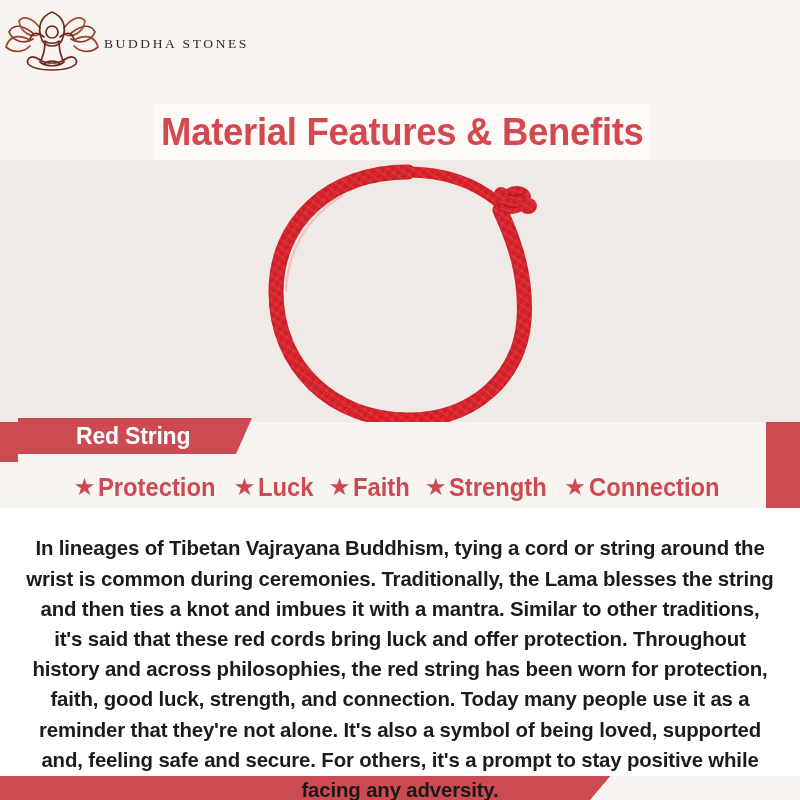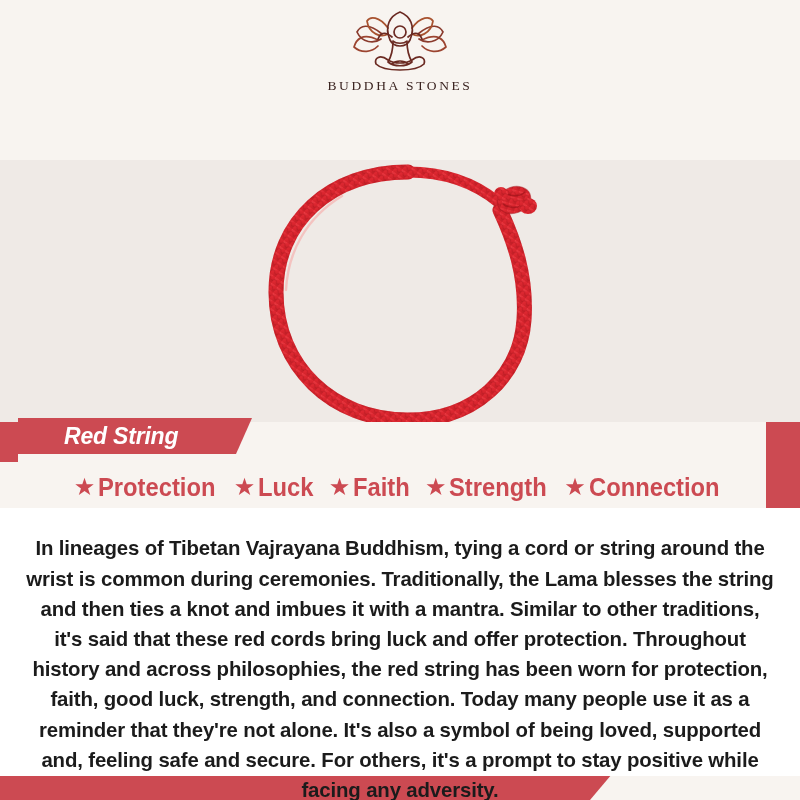--- a/index.html
+++ b/index.html
@@ -67,21 +67,21 @@
     width: 800px;
     height: 106px;
     background: #f8f4f0;
   }
   .logo-wrap {
     position: absolute;
     top: 10px;
     left: 0;
     width: 800px;
     display: flex;
-    flex-direction: column;
+    flex-direction: row;
     align-items: center;
   }
   .logo-mark {
     width: 104px;
     height: 66px;
     display: block;
   }
   .logo-word {
     margin-top: 2px;
     font-family: "Liberation Serif", serif;
@@ -137,27 +137,26 @@
     top: 418px;
     left: 18px;
     width: 234px;
     height: 36px;
     background: #cc4a52;
     clip-path: polygon(0 0, 100% 0, calc(100% - 16px) 100%, 0 100%);
     display: flex;
     align-items: center;
   }
   .label-text {
-    margin-left: 46px;
+    margin-left: 58px;
     color: #ffffff;
     font-size: 23px;
     font-weight: bold;
     letter-spacing: -0.2px;
     font-family: "Liberation Sans", sans-serif;
-    font-style: italic;
   }
 
   
   .benefits {
     position: absolute;
     top: 466px;
     left: 0;
     width: 800px;
     height: 42px;
     display: flex;
@@ -244,20 +243,23 @@
           <path d="M45 31 C45 41 43 47 40 52 C46 57 58 57 64 52 C61 47 59 41 59 31 C56 34 48 34 45 31 Z" stroke="#6b2a22"></path>
 
           <path d="M28 54 C26 48 32 44 40 50 C46 54 58 54 64 50 C72 44 78 48 76 54 C68 62 36 62 28 54 Z" stroke="#6b2a22"></path>
           <path d="M44 54 C48 50 56 50 60 54" stroke="#6b2a22"></path>
         </g>
       </svg>
       <div class="logo-word">BUDDHA STONES</div>
     </div>
   </div>
 
+  <div class="title-band">
+    <div class="title-text">Material Features &amp; Benefits</div>
+  </div>
 
   <div class="product-area">
     <svg class="product-img" viewBox="0 0 350 300">
       <defs>
         <linearGradient id="cordGrad" x1="0" y1="0" x2="1" y2="1">
           <stop offset="0%" stop-color="#e8303a"></stop>
           <stop offset="45%" stop-color="#dc2730"></stop>
           <stop offset="100%" stop-color="#c41f27"></stop>
         </linearGradient>
         <pattern id="braid" width="7" height="7" patternUnits="userSpaceOnUse" patternTransform="rotate(35)">

